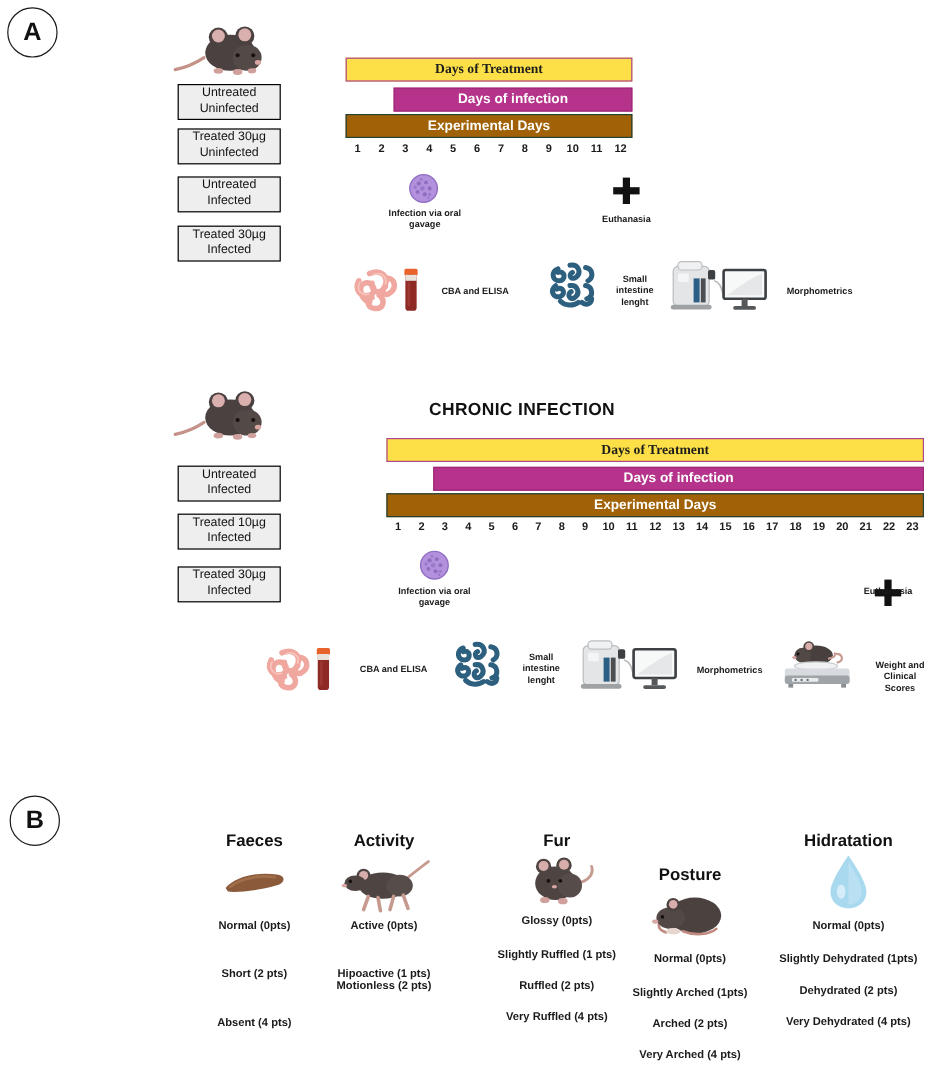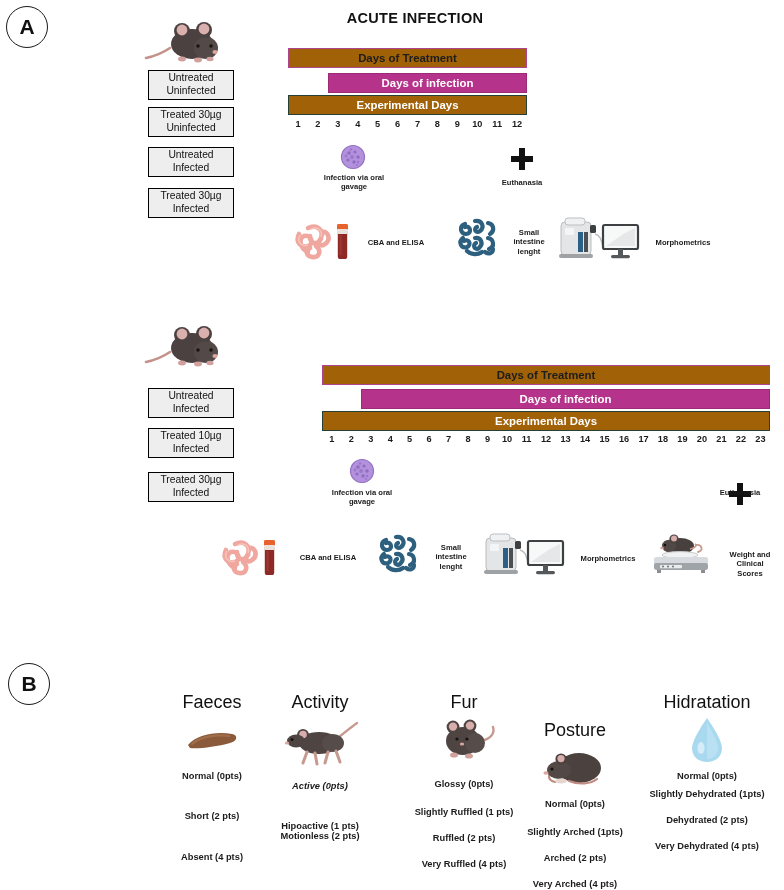--- a/index.html
+++ b/index.html
@@ -36,21 +36,21 @@
     font-size: 10.3px; line-height: 1.25; color: #111;
     padding: 2px 3px;
   }
   .group-box span { display: block; white-space: nowrap; }
 
   
   .bar {
     display: flex; align-items: center; justify-content: center;
     font-size: 11.4px; font-weight: 700; white-space: nowrap;
   }
-  .bar-treat { background: #a16207; border: 1.3px solid #b0458f; color: #1d1d1d; }
+  .bar-treat { background: #fde047; border: 1.3px solid #b0458f; color: #1d1d1d; font-family: Liberation Serif, serif; }
   .bar-infect { background: #b5338a; border: 1.3px solid #9c2a76; color: #ffffff; }
   .bar-exp   { background: #a16207; border: 1.3px solid #244037; color: #ffffff; }
 
   .daystrip { display: flex; }
   .daystrip .day {
     font-size: 9.2px; font-weight: 700; color: #1b1b1b;
     text-align: center; flex: 1 1 0;
   }
 
   
@@ -63,40 +63,39 @@
   .cross { position: relative; width: 22px; height: 22px; }
   .cross::before, .cross::after {
     content: ""; position: absolute; background: #111;
   }
   .cross::before { left: 8px; top: 0; width: 6px; height: 22px; }
   .cross::after  { top: 8px; left: 0; height: 6px; width: 22px; }
 
   
   .b-col { position: absolute; text-align: center; }
   .b-head {
-    font-size: 18px; font-weight: 400; color: #111;
+    font-size: 14px; font-weight: 700; color: #111;
     white-space: nowrap; text-align: center;
   }
   .b-item {
     font-size: 9.3px; font-weight: 700; color: #1b1b1b;
     white-space: nowrap; text-align: center;
   }
 
   svg { display: block; overflow: visible; }
 </style>
 </head>
 <body>
 
 <div id="root">
 
   <div class="abs panel-badge" style="left:6px; top:6px;">
     <span>A</span>
   </div>
 
-  <div class="abs sec-title" style="left:300px; top:10px; width:230px;">ACUTE INFECTION</div>
 
   <div class="abs" style="left:142px; top:18px;">
     <svg width="86" height="48" viewBox="0 0 86 48">
       <path d="M4 40 C14 38 22 34 28 30" stroke="#c49288" stroke-width="2.6" fill="none" stroke-linecap="round"></path>
       <ellipse cx="50" cy="26" rx="21" ry="15" fill="#4a4140"></ellipse>
       <ellipse cx="64" cy="30" rx="12" ry="11" fill="#534947"></ellipse>
       <circle cx="40" cy="13" r="8" fill="#4a4140"></circle>
       <circle cx="40" cy="12" r="5.4" fill="#d9b0ae"></circle>
       <circle cx="62" cy="12" r="8" fill="#4a4140"></circle>
       <circle cx="62" cy="11" r="5.4" fill="#d9b0ae"></circle>
@@ -217,20 +216,21 @@
       <rect x="2" y="40" width="34" height="4" rx="2" fill="#9ea2a5"></rect>
       <path d="M38 20 C46 22 44 32 48 36" stroke="#b9bcbe" stroke-width="1.4" fill="none"></path>
       <rect x="46" y="11" width="35" height="24" rx="1.8" fill="#f7f8f8" stroke="#3d4144" stroke-width="2.2"></rect>
       <path d="M49 32 C58 26 68 18 78 14 L78 32 Z" fill="#e6e7e8"></path>
       <rect x="61" y="35" width="5" height="6" fill="#54585b"></rect>
       <rect x="54" y="41" width="19" height="3.2" rx="1.6" fill="#54585b"></rect>
     </svg>
   </div>
   <div class="abs cap" style="left:648px; top:238px; width:70px;">Morphometrics</div>
 
+  <div class="abs sec-title" style="left:310px; top:334px; width:250px;">CHRONIC INFECTION</div>
 
   <div class="abs" style="left:142px; top:322px;">
     <svg width="86" height="48" viewBox="0 0 86 48">
       <path d="M4 40 C14 38 22 34 28 30" stroke="#c49288" stroke-width="2.6" fill="none" stroke-linecap="round"></path>
       <ellipse cx="50" cy="26" rx="21" ry="15" fill="#4a4140"></ellipse>
       <ellipse cx="64" cy="30" rx="12" ry="11" fill="#534947"></ellipse>
       <circle cx="40" cy="13" r="8" fill="#4a4140"></circle>
       <circle cx="40" cy="12" r="5.4" fill="#d9b0ae"></circle>
       <circle cx="62" cy="12" r="8" fill="#4a4140"></circle>
       <circle cx="62" cy="11" r="5.4" fill="#d9b0ae"></circle>
@@ -418,21 +418,21 @@
         <circle cx="22" cy="13.6" r="3.8" fill="#d8aeac"></circle>
         <ellipse cx="15" cy="20" rx="9" ry="6.4" fill="#4e4543"></ellipse>
         <circle cx="11" cy="18.5" r="1.5" fill="#15110f"></circle>
         <ellipse cx="6" cy="22" rx="2.2" ry="1.6" fill="#d8a6a2"></ellipse>
         <path d="M26 31 L22 42" stroke="#c79a90" stroke-width="3" stroke-linecap="round"></path>
         <path d="M34 32 L36 43" stroke="#c79a90" stroke-width="3" stroke-linecap="round"></path>
         <path d="M47 31 L44 42" stroke="#c79a90" stroke-width="3" stroke-linecap="round"></path>
         <path d="M55 30 L59 41" stroke="#c79a90" stroke-width="3" stroke-linecap="round"></path>
       </svg>
     </div>
-    <div class="b-item" style="margin-top:14px;font-style:italic;">Active (0pts)</div>
+    <div class="b-item" style="margin-top:4px;">Active (0pts)</div>
     <div class="b-item" style="margin-top:30px;">Hipoactive (1 pts)</div>
     <div class="b-item" style="">Motionless (2 pts)</div>
   </div>
 
   <div class="b-col" style="left:400px; top:692px; width:128px;">
     <div class="b-head">Fur</div>
     <div style="height:54px; display:flex; align-items:center; justify-content:center;">
       <svg width="70" height="46" viewBox="0 0 70 46">
         <path d="M52 24 C62 22 66 16 64 10" stroke="#c79a90" stroke-width="2.4" fill="none" stroke-linecap="round"></path>
         <ellipse cx="34" cy="24" rx="17" ry="14" fill="#4e4543"></ellipse>
@@ -441,21 +441,21 @@
         <circle cx="24" cy="9.6" r="4.2" fill="#d8aeac"></circle>
         <circle cx="41" cy="9" r="6.4" fill="#4e4543"></circle>
         <circle cx="41" cy="8.6" r="4.2" fill="#d8aeac"></circle>
         <circle cx="28" cy="22" r="1.6" fill="#15110f"></circle>
         <circle cx="38" cy="22" r="1.6" fill="#15110f"></circle>
         <ellipse cx="33" cy="27" rx="2.2" ry="1.5" fill="#d8a6a2"></ellipse>
         <ellipse cx="25" cy="38" rx="4" ry="2.6" fill="#d0a09c"></ellipse>
         <ellipse cx="40" cy="39" rx="4" ry="2.6" fill="#d0a09c"></ellipse>
       </svg>
     </div>
-    <div class="b-item" style="margin-top:12px;">Glossy (0pts)</div>
+    <div class="b-item" style="margin-top:0;">Glossy (0pts)</div>
     <div class="b-item" style="margin-top:18px;">Slightly Ruffled (1 pts)</div>
     <div class="b-item" style="margin-top:16px;">Ruffled (2 pts)</div>
     <div class="b-item" style="margin-top:16px;">Very Ruffled (4 pts)</div>
   </div>
 
   <div class="b-col" style="left:508px; top:720px; width:134px;">
     <div class="b-head">Posture</div>
     <div style="height:54px; display:flex; align-items:center; justify-content:center;">
       <svg width="72" height="44" viewBox="0 0 72 44">
         <path d="M16 36 C8 34 8 26 16 25" stroke="#c08a80" stroke-width="2.2" fill="none" stroke-linecap="round"></path>
@@ -478,18 +478,18 @@
   <div class="b-col" style="left:637px; top:692px; width:140px;">
     <div class="b-head">Hidratation</div>
     <div style="height:54px; display:flex; align-items:center; justify-content:center;">
       <svg width="40" height="50" viewBox="0 0 40 50">
         <path d="M20 3 C20 3 35 24 35 33 C35 42 28 47 20 47 C12 47 5 42 5 33 C5 24 20 3 20 3 Z" fill="#a9d9ef"></path>
         <path d="M20 8 C20 8 31 25 31 33 C31 40 26 44 20 44" fill="#bfe3f4" opacity=".75"></path>
         <ellipse cx="14" cy="33" rx="3.6" ry="6" fill="#dcf0f9" opacity=".85"></ellipse>
       </svg>
     </div>
     <div class="b-item" style="margin-top:4px;">Normal (0pts)</div>
-    <div class="b-item" style="margin-top:8px;">Slightly Dehydrated (1pts)</div>
+    <div class="b-item" style="margin-top:18px;">Slightly Dehydrated (1pts)</div>
     <div class="b-item" style="margin-top:16px;">Dehydrated (2 pts)</div>
     <div class="b-item" style="margin-top:16px;">Very Dehydrated (4 pts)</div>
   </div>
 
 </div>
 
 </body></html>

